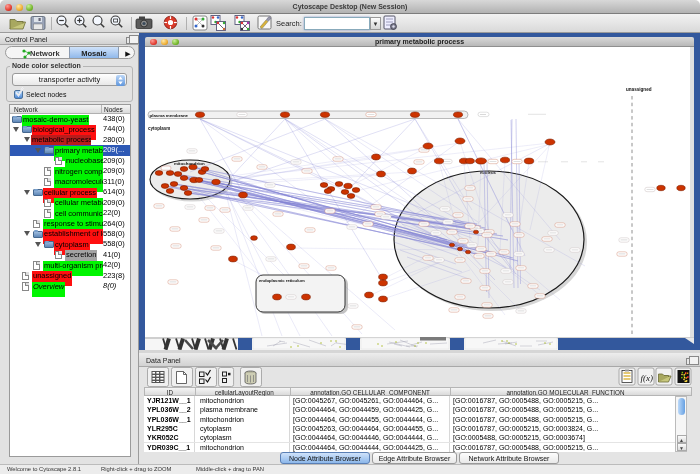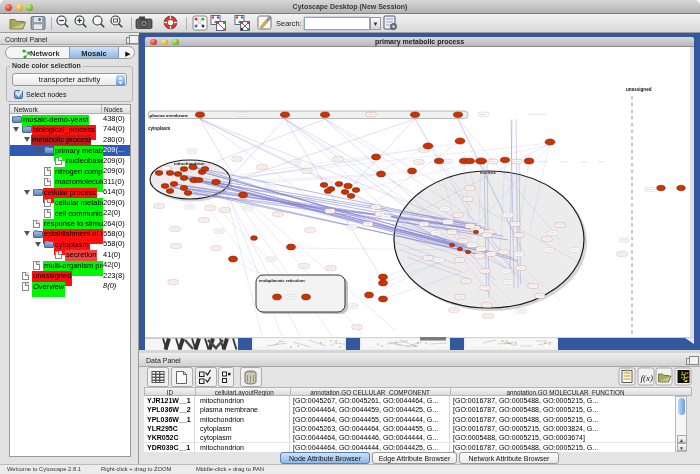--- a/index.html
+++ b/index.html
@@ -262,21 +262,21 @@
       <span class="cnt" style="color:#000">558(0)</span>
     </div>
 <div class="trow" style="top:134.40px;">
       <span class="exp" style="left:25px"></span>
       <span class="fold" style="left:34px"></span>
       <span class="hl" style="left:44px;max-width:49px;background:#ff0f0f;">cytoplasm</span>
       <span class="cnt" style="color:#000">558(0)</span>
     </div>
 <div class="trow" style="top:144.85px;">
       <span class="file" style="left:45px"></span>
-      <span class="hl" style="left:55px;max-width:38px;background:#ef4444;">secretion</span>
+      <span class="hl" style="left:55px;max-width:38px;background:#a3a3a3;">secretion</span>
       <span class="cnt" style="color:#000">41(0)</span>
     </div>
 <div class="trow" style="top:155.30px;">
       <span class="file" style="left:23px"></span>
       <span class="hl" style="left:33px;max-width:60px;background:#00f500;">multi-organism pro</span>
       <span class="cnt" style="color:#000">42(0)</span>
     </div>
 <div class="trow" style="top:165.75px;">
       <span class="file" style="left:12px"></span>
       <span class="hl" style="left:22px;max-width:71px;background:#ff0f0f;">unassigned</span>

